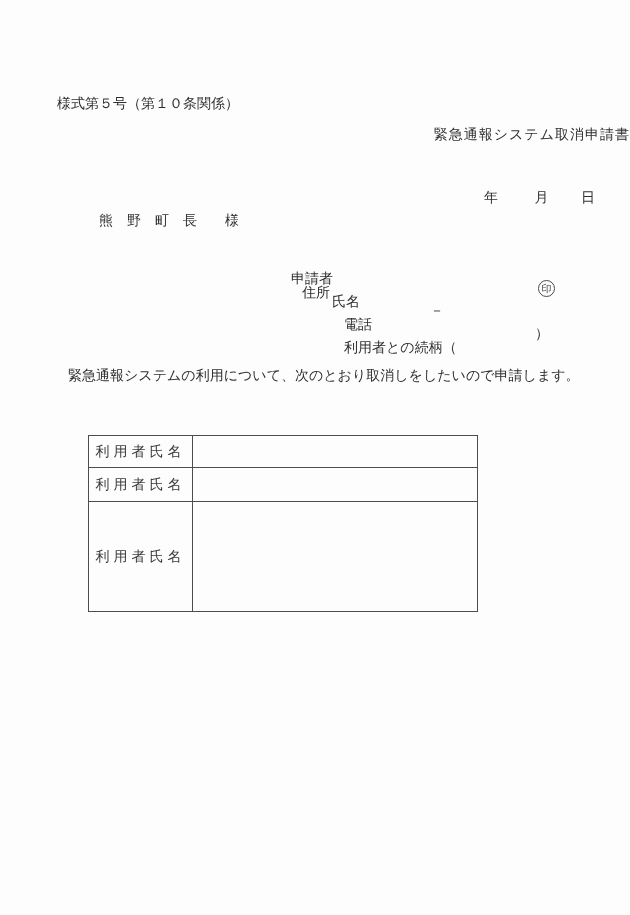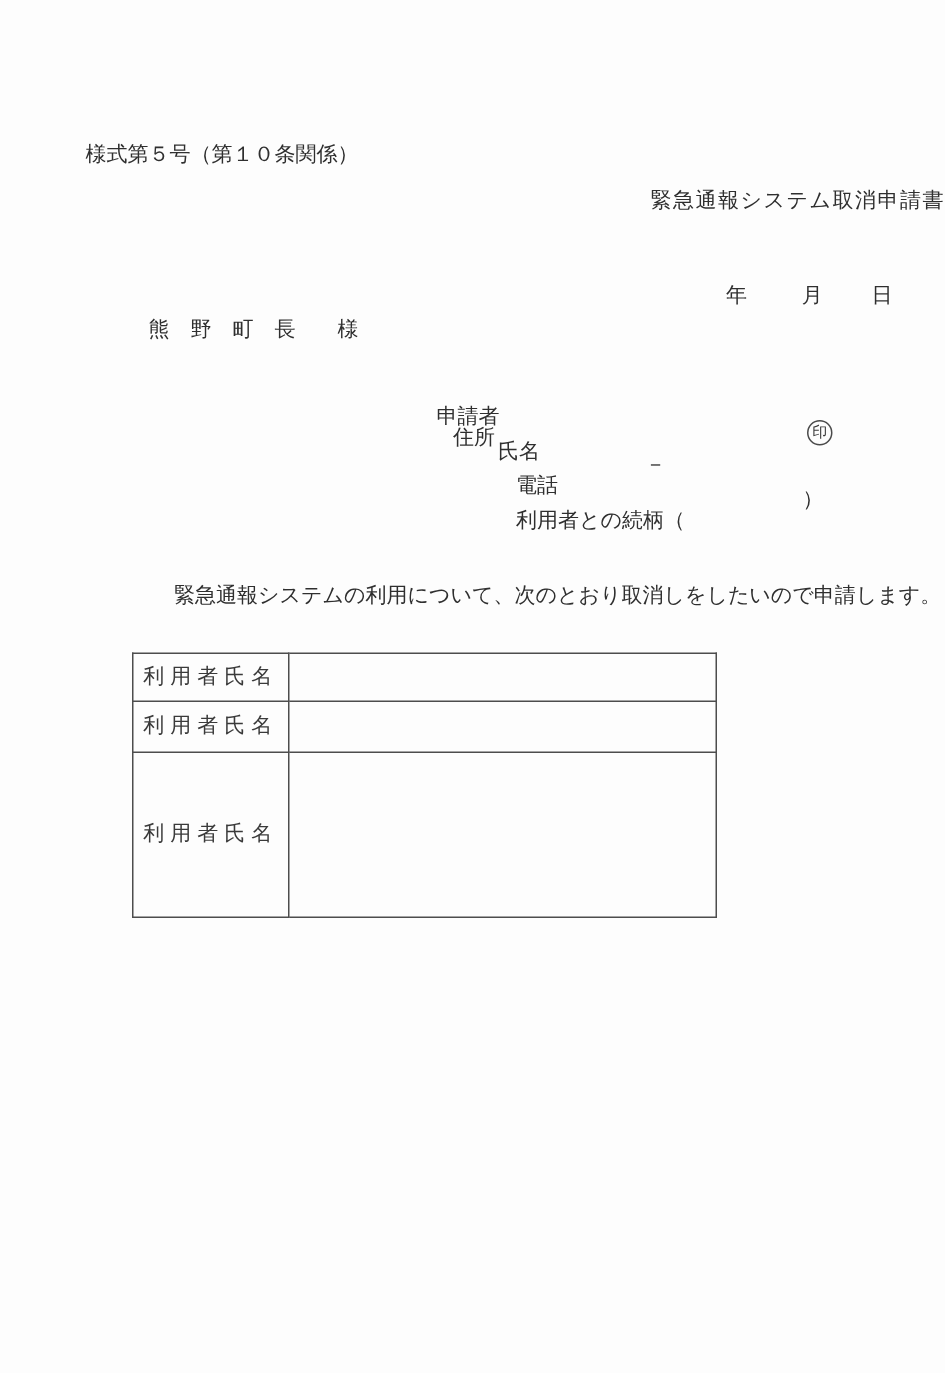--- a/index.html
+++ b/index.html
@@ -28,21 +28,21 @@
   .app-line-3 .phone-dash { position: absolute; left: 100px; top: 0; }
   .app-line-4 { left: 330px; top: 327px; width: 230px; }
   .app-line-4 .close-paren { position: absolute; left: 205px; top: 0; }
   .seal {
     position: absolute; left: 538px; top: 280px;
     width: 15px; height: 15px;
     border: 1px solid #4a4a4a; border-radius: 50%;
     display: flex; align-items: center; justify-content: center;
     font-size: 10px; color: #3a3a3a;
   }
-  .body-text { position: absolute; left: 68px; top: 391px; margin-left: 48px; }
+  .body-text { position: absolute; left: 68px; top: 369px; }
   .form-table {
     position: absolute; left: 88px; top: 435px;
     border-collapse: collapse;
     table-layout: fixed;
   }
   .form-table td {
     border: 1px solid #4d4d4d;
     padding: 0;
     vertical-align: middle;
   }

